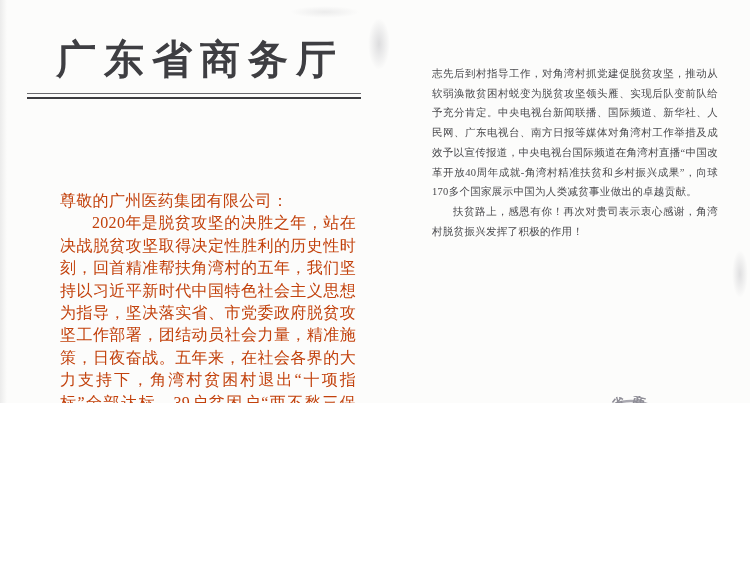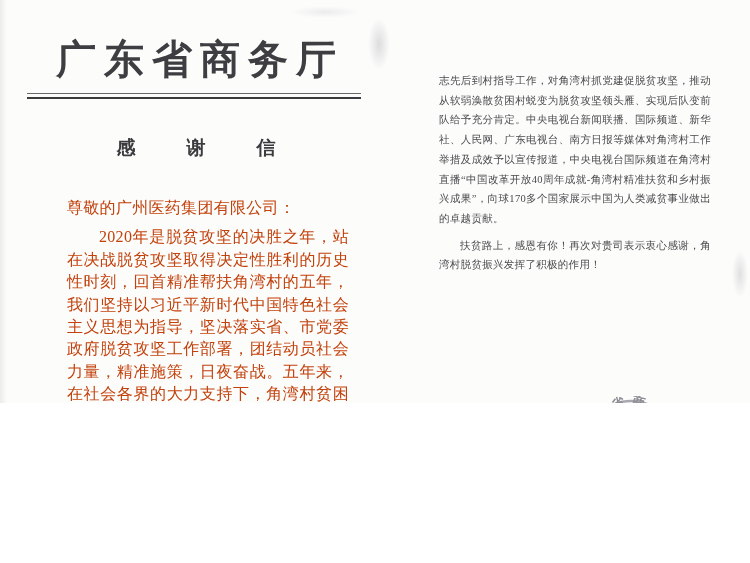--- a/index.html
+++ b/index.html
@@ -48,21 +48,21 @@
     left: 48px; top: 135px;
     width: 296px;
     text-align: center;
     font-size: 19px;
     font-weight: bold;
     letter-spacing: 16px;
     text-indent: 16px;
     color: #3b3b3f;
     white-space: nowrap;
   }
-  .body-text p { margin: 7px; text-align: justify; }
+  .body-text p { margin: 0; text-align: justify; }
   .left-body {
     position: absolute;
     left: 60px; top: 190px;
     width: 296px;
     font-size: 16px;
     line-height: 22.4px;
     letter-spacing: 0.3px;
     color: #c2410c;
   }
   .left-body .salutation { text-indent: 0; }
@@ -116,21 +116,20 @@
 </style>
 </head>
 <body>
 
 <div class="scan">
 
   <div class="letterhead">广东省商务厅</div>
 
   <div class="rule rule-top"></div>
 
-  <div class="letter-title">感　谢　信</div>
 
   <div class="left-body body-text">
     <p class="salutation">尊敬的广州医药集团有限公司：</p>
     <p class="para">2020年是脱贫攻坚的决胜之年，站在决战脱贫攻坚取得决定性胜利的历史性时刻，回首精准帮扶角湾村的五年，我们坚持以习近平新时代中国特色社会主义思想为指导，坚决落实省、市党委政府脱贫攻坚工作部署，团结动员社会力量，精准施策，日夜奋战。五年来，在社会各界的大力支持下，角湾村贫困村退出“十项指标”全部达标，39户贫困户“两不愁三保障”、“八有”全部实现，达到脱贫出列标准，村集体经济年收入从2015年2600元提高到2020年约48万元，贫困户年人均可支配收入从3500元提高到19000多元。五年里，广东省委李希书记，全国人大吉炳轩副委员长，时任省委常委、组织部邹铭部长，省人大黄业斌副主任等领导同</p>
   </div>
 
   <div class="rule rule-bottom"></div>
 
   <div class="right-body body-text">
     <p class="para no-indent">志先后到村指导工作，对角湾村抓党建促脱贫攻坚，推动从软弱涣散贫困村蜕变为脱贫攻坚领头雁、实现后队变前队给予充分肯定。中央电视台新闻联播、国际频道、新华社、人民网、广东电视台、南方日报等媒体对角湾村工作举措及成效予以宣传报道，中央电视台国际频道在角湾村直播“中国改革开放40周年成就-角湾村精准扶贫和乡村振兴成果”，向球170多个国家展示中国为人类减贫事业做出的卓越贡献。</p>

